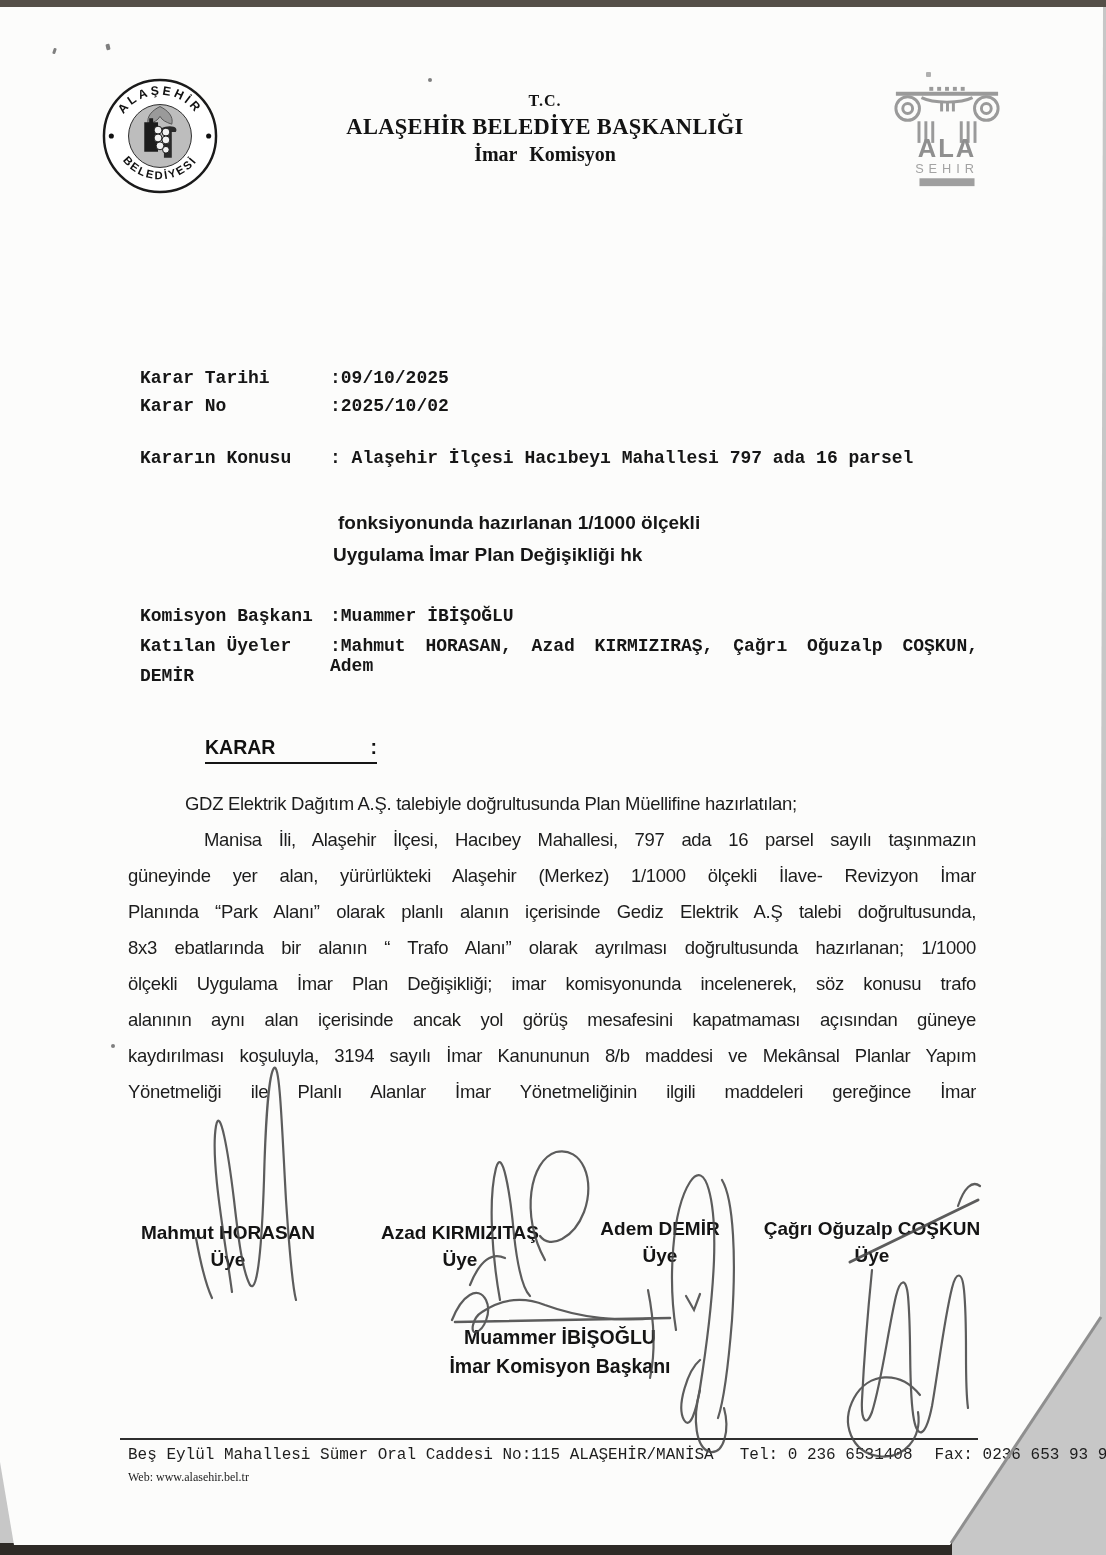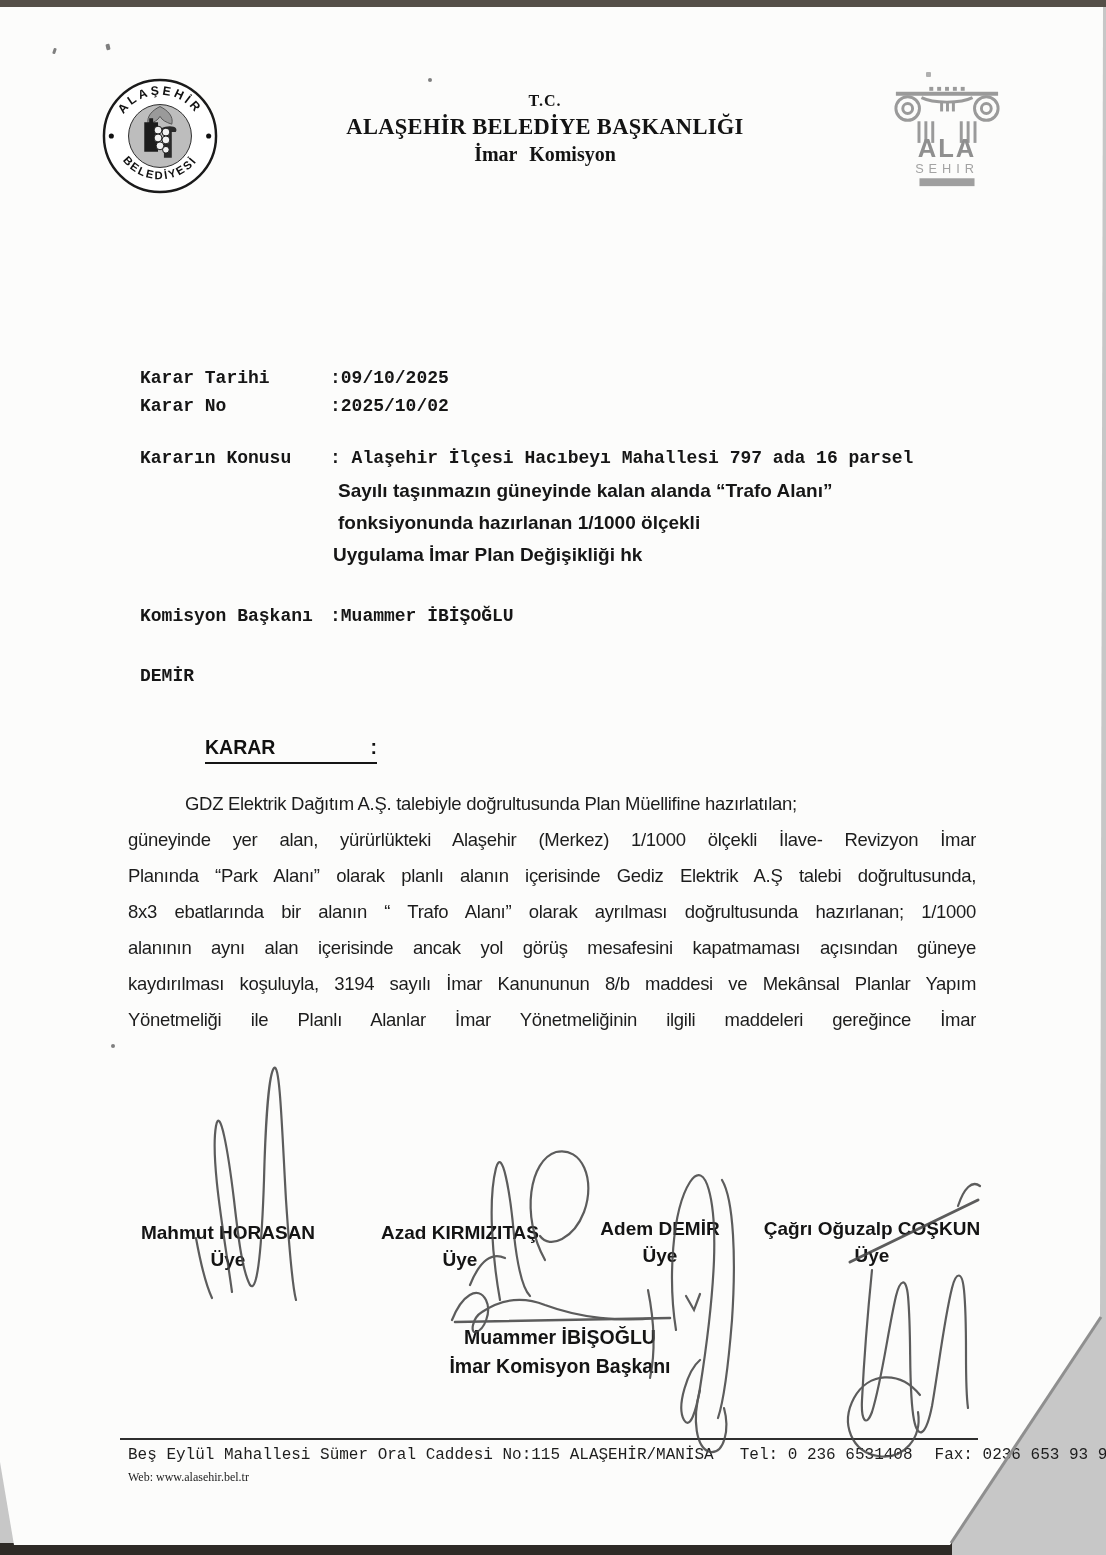--- a/index.html
+++ b/index.html
@@ -133,40 +133,44 @@
 
     <div class="mrow" style="top:368px;">
       <span class="mlabel">Karar Tarihi</span><span class="mval">:09/10/2025</span>
     </div>
     <div class="mrow" style="top:396px;">
       <span class="mlabel">Karar No</span><span class="mval">:2025/10/02</span>
     </div>
     <div class="mrow" style="top:448px;">
       <span class="mlabel">Kararın Konusu</span><span class="mval">: Alaşehir İlçesi Hacıbeyı Mahallesi 797 ada 16 parsel</span>
     </div>
-    <div class="kcont" style="left:338px;top:480px;">Sayılı taşınmazın güneyinde kalan alanda “Trafo Alanı”</div>
     <div class="kcont" style="left:338px;top:512px;">fonksiyonunda hazırlanan 1/1000 ölçekli</div>
     <div class="kcont" style="left:333px;top:544px;">Uygulama İmar Plan Değişikliği hk</div>
     <div class="mrow" style="top:606px;">
       <span class="mlabel">Komisyon Başkanı</span><span class="mval">:Muammer İBİŞOĞLU</span>
+    </div>
+    <div class="mrow" style="top:636px;">
+      <span class="mlabel" style="vertical-align:top;">Katılan Üyeler</span><span class="mval just648">:Mahmut HORASAN, Azad KIRMIZIRAŞ, Çağrı Oğuzalp COŞKUN, Adem</span>
     </div>
     <div class="mrow" style="top:666px;">DEMİR</div>
 
     <div class="karar-head">
       <span class="ul">
           <span>KARAR</span>
           <span>:</span>
         </span>
     </div>
 
     <div class="body-block">
       <div class="bline ind1">GDZ Elektrik Dağıtım A.Ş. talebiyle doğrultusunda Plan Müellifine hazırlatılan;</div>
+      <div class="bline jl ind2">Manisa İli, Alaşehir İlçesi, Hacıbey Mahallesi, 797 ada 16 parsel sayılı taşınmazın</div>
       <div class="bline jl">güneyinde yer alan, yürürlükteki Alaşehir (Merkez) 1/1000 ölçekli İlave- Revizyon İmar</div>
       <div class="bline jl">Planında “Park Alanı” olarak planlı alanın içerisinde Gediz Elektrik A.Ş talebi doğrultusunda,</div>
       <div class="bline jl">8x3 ebatlarında bir alanın “ Trafo Alanı” olarak ayrılması doğrultusunda hazırlanan; 1/1000</div>
+      <div class="bline jl">ölçekli Uygulama İmar Plan Değişikliği; imar komisyonunda incelenerek, söz konusu trafo</div>
       <div class="bline jl">alanının aynı alan içerisinde ancak yol görüş mesafesini kapatmaması açısından güneye</div>
       <div class="bline jl">kaydırılması koşuluyla, 3194 sayılı İmar Kanununun 8/b maddesi ve Mekânsal Planlar Yapım</div>
       <div class="bline jl">Yönetmeliği ile Planlı Alanlar İmar Yönetmeliğinin ilgili maddeleri gereğince İmar</div>
     </div>
 
     <div class="sig-col" style="left:118px;top:1222px;">
       <div>Mahmut HORASAN</div>
       <div class="t">Üye</div>
     </div>
     <div class="sig-col" style="left:350px;top:1222px;">

